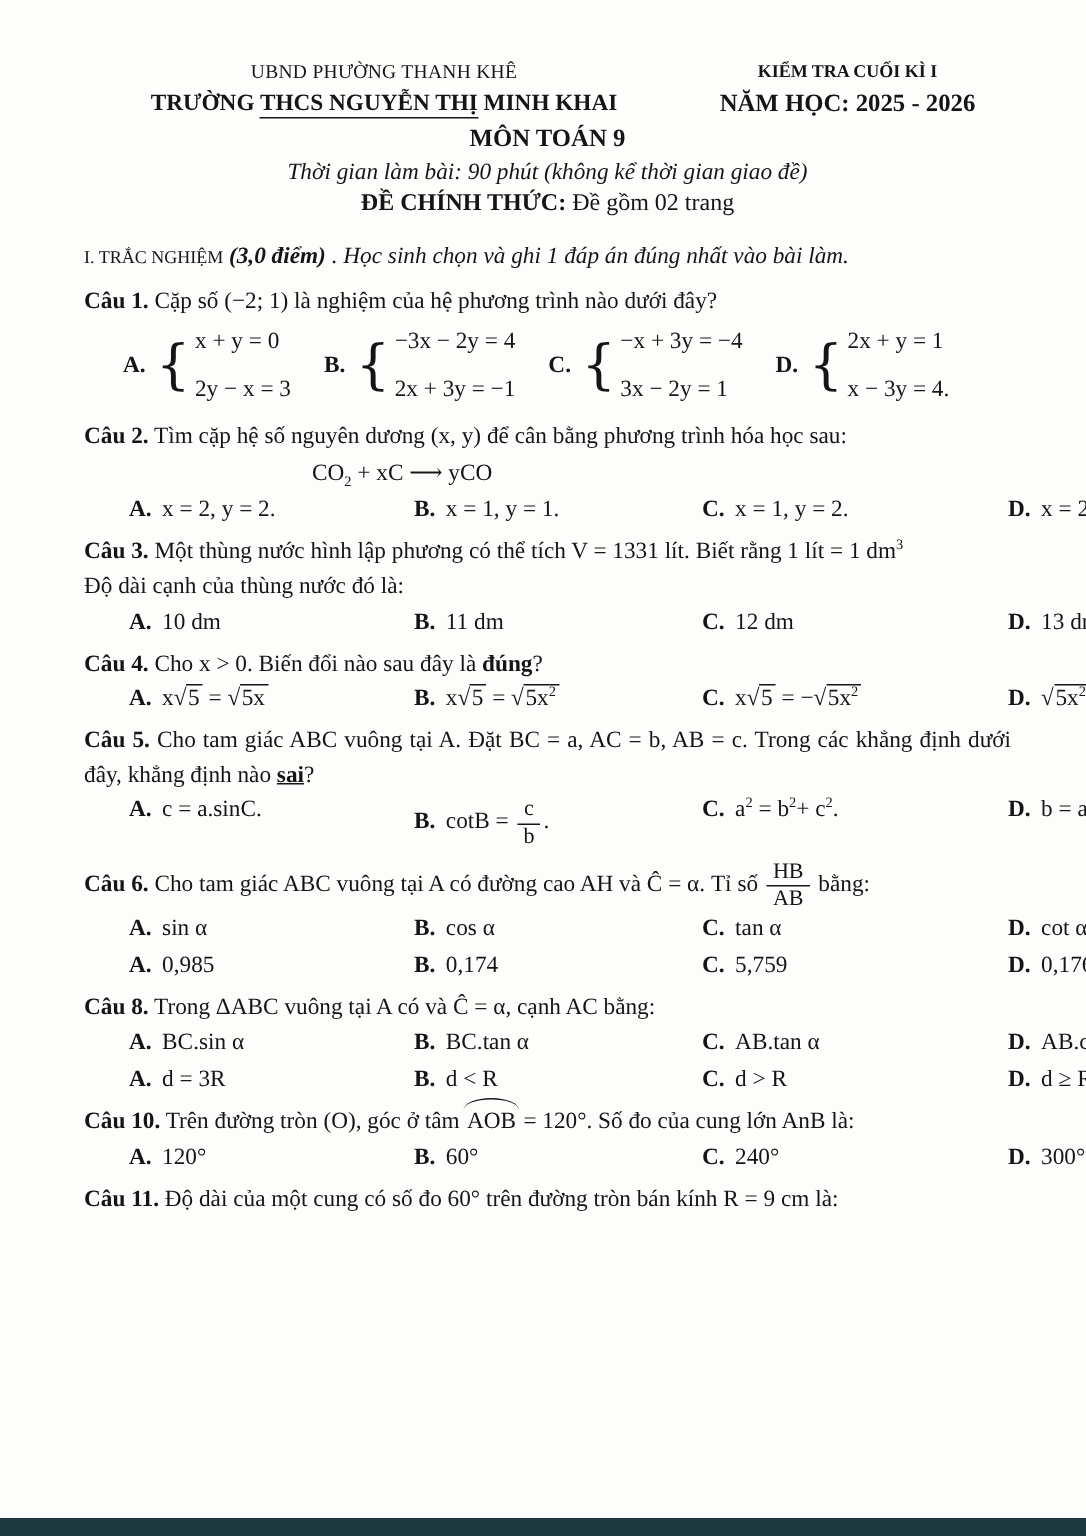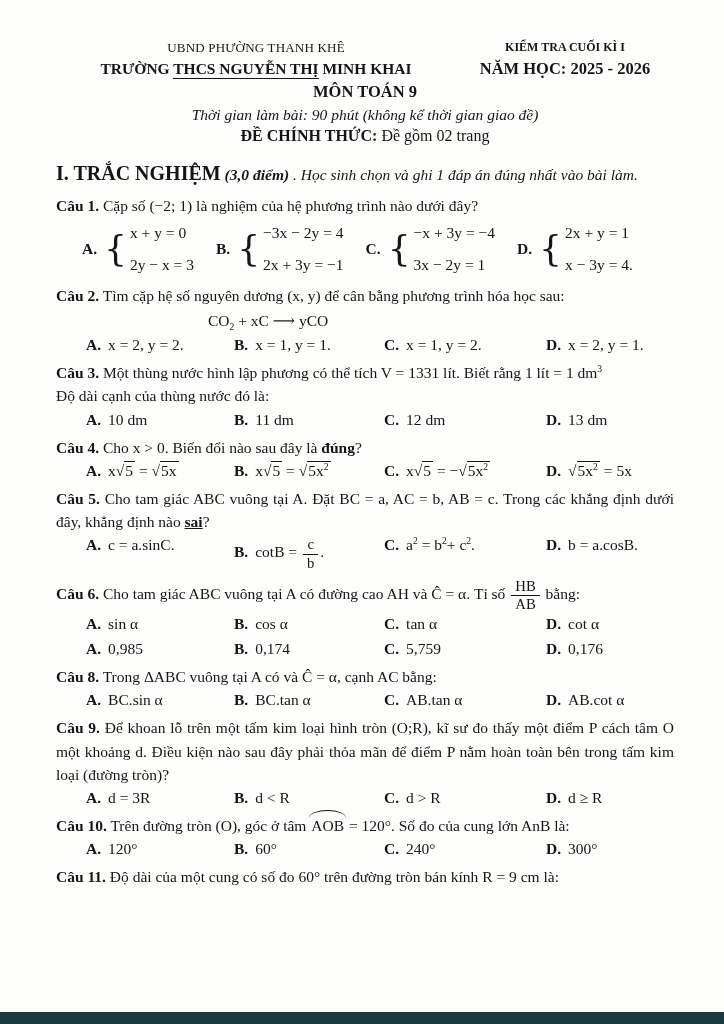--- a/index.html
+++ b/index.html
@@ -16,28 +16,28 @@
   .hl2{font-weight:bold;font-size:15.5px;margin-top:4px;white-space:nowrap;}
   .u2{border-bottom:1.7px solid #151515;padding-bottom:1px;}
   .hr1{font-weight:bold;font-size:12px;}
   .hr2{font-weight:bold;font-size:16.5px;margin-top:4px;}
   .subject{text-align:center;font-weight:bold;font-size:16.5px;margin-top:3px;}
   .duration{text-align:center;font-style:italic;font-size:15.5px;margin-top:4px;}
   .official{text-align:center;font-size:16px;margin-top:3px;}
   .official .ob{font-weight:bold;}
   
   .sec{margin-top:17px;margin-bottom:9px;}
-  .sec .t{font-weight:bold;font-size:20px;}
+  .sec .t{font-weight:normal;font-size:12px;}
   .sec .p{font-weight:bold;font-style:italic;}
   .sec .i{font-style:italic;}
   
   .q{margin-bottom:4px;}
   .stem{text-align:justify;line-height:1.5;}
   .qlab{font-weight:bold;}
-  .optrow{display:grid;grid-template-columns:148px 150px 162px 1fr;padding-left:30px;margin:3px 0 7px;align-items:start;}
+  .optrow{display:grid;grid-template-columns:148px 150px 162px 1fr;padding-left:30px;margin:3px 0 7px;align-items:start;gap:42px;}
   .opt{white-space:nowrap;}
   .olab{font-weight:bold;margin-right:7px;}
   
   .q1opts{display:flex;gap:22px;padding-left:26px;margin:5px 0 8px;}
   .sysopt{display:inline-flex;align-items:center;white-space:nowrap;}
   .sys{display:inline-flex;align-items:center;}
   .sys::before{content:"{";font-family:"DejaVu Serif",serif;font-size:36px;font-weight:400;line-height:.9;margin-right:3px;}
   .eqs{display:inline-flex;flex-direction:column;line-height:1.4;gap:10px;}
   
   .qeq{padding-left:152px;margin:2px 0 4px;line-height:1.5;}
@@ -189,21 +189,20 @@
     <div class="stem"><b class="qlab">Câu 8.</b> <span>Trong ΔABC vuông tại A có và Ĉ = α, cạnh AC bằng:</span></div>
     <div class="optrow">
       <span class="opt"><b class="olab">A.</b><span>BC.sin α</span></span>
       <span class="opt"><b class="olab">B.</b><span>BC.tan α</span></span>
       <span class="opt"><b class="olab">C.</b><span>AB.tan α</span></span>
       <span class="opt"><b class="olab">D.</b><span>AB.cot α</span></span>
     </div>
   </div>
 
   <div class="q">
-    <div class="stem"><b class="qlab">Câu 9.</b> <span>Để khoan lỗ trên một tấm kim loại hình tròn (O;R), kĩ sư đo thấy một điểm P cách tâm O một khoảng d. Điều kiện nào sau đây phải thỏa mãn để điểm P nằm hoàn toàn bên trong tấm kim loại (đường tròn)?</span></div>
     <div class="optrow">
       <span class="opt"><b class="olab">A.</b><span>d = 3R</span></span>
       <span class="opt"><b class="olab">B.</b><span>d &lt; R</span></span>
       <span class="opt"><b class="olab">C.</b><span>d &gt; R</span></span>
       <span class="opt"><b class="olab">D.</b><span>d ≥ R</span></span>
     </div>
   </div>
 
   <div class="q">
     <div class="stem"><b class="qlab">Câu 10.</b> <span>Trên đường tròn (O), góc ở tâm <span class="arc">AOB</span> = 120°. Số đo của cung lớn AnB là:</span></div>

